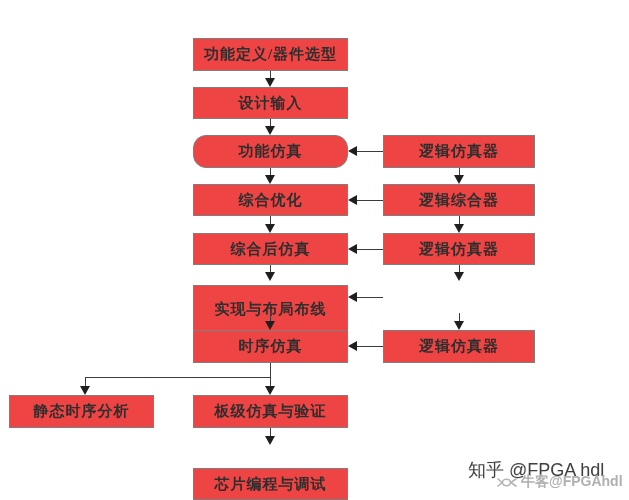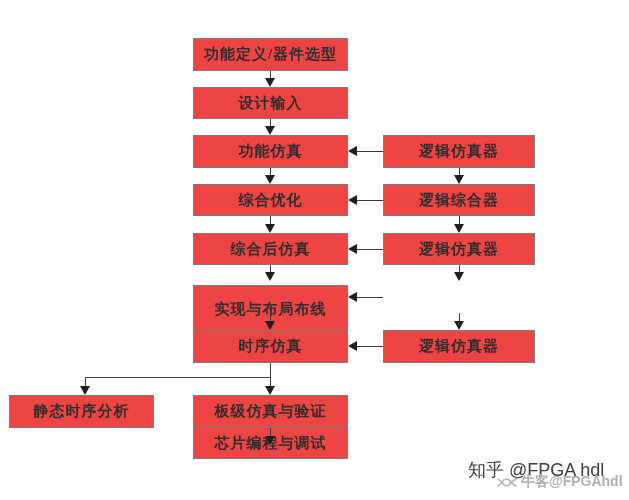--- a/index.html
+++ b/index.html
@@ -35,27 +35,27 @@
     text-shadow:1px 1px 0 #ffffff;white-space:nowrap;
   }
 </style>
 </head>
 <body>
 
 <div id="canvas">
 
   <div class="box main-box" style="top:38px;height:33px;">功能定义/器件选型</div>
   <div class="box main-box" style="top:87px;height:32px;">设计输入</div>
-  <div class="box main-box" style="top:135px;height:33px;">功能仿真</div>
+  <div class="box main-box" style="top:135px;height:33px;border-radius:13px;">功能仿真</div>
   <div class="box main-box" style="top:184px;height:32px;">综合优化</div>
   <div class="box main-box" style="top:233px;height:32px;">综合后仿真</div>
   <div class="box main-box" style="top:285px;height:48px;">实现与布局布线</div>
   <div class="box main-box" style="top:330px;height:33px;">时序仿真</div>
   <div class="box main-box" style="top:395px;height:33px;">板级仿真与验证</div>
-  <div class="box main-box" style="top:427px;height:32px;">芯片编程与调试</div>
+  <div class="box main-box" style="top:468px;height:32px;">芯片编程与调试</div>
 
   <div class="box" style="left:9px;width:145px;top:395px;height:33px;">静态时序分析</div>
 
   <div class="box tool-box" style="top:135px;height:33px;">逻辑仿真器</div>
   <div class="box tool-box" style="top:184px;height:32px;">逻辑综合器</div>
   <div class="box tool-box" style="top:233px;height:32px;">逻辑仿真器</div>
   <div class="box tool-box" style="top:330px;height:33px;">逻辑仿真器</div>
 
   <div class="vl" style="left:270px;top:71px;height:9px;"></div>
   <div class="ad" style="left:265px;top:78px;"></div>

